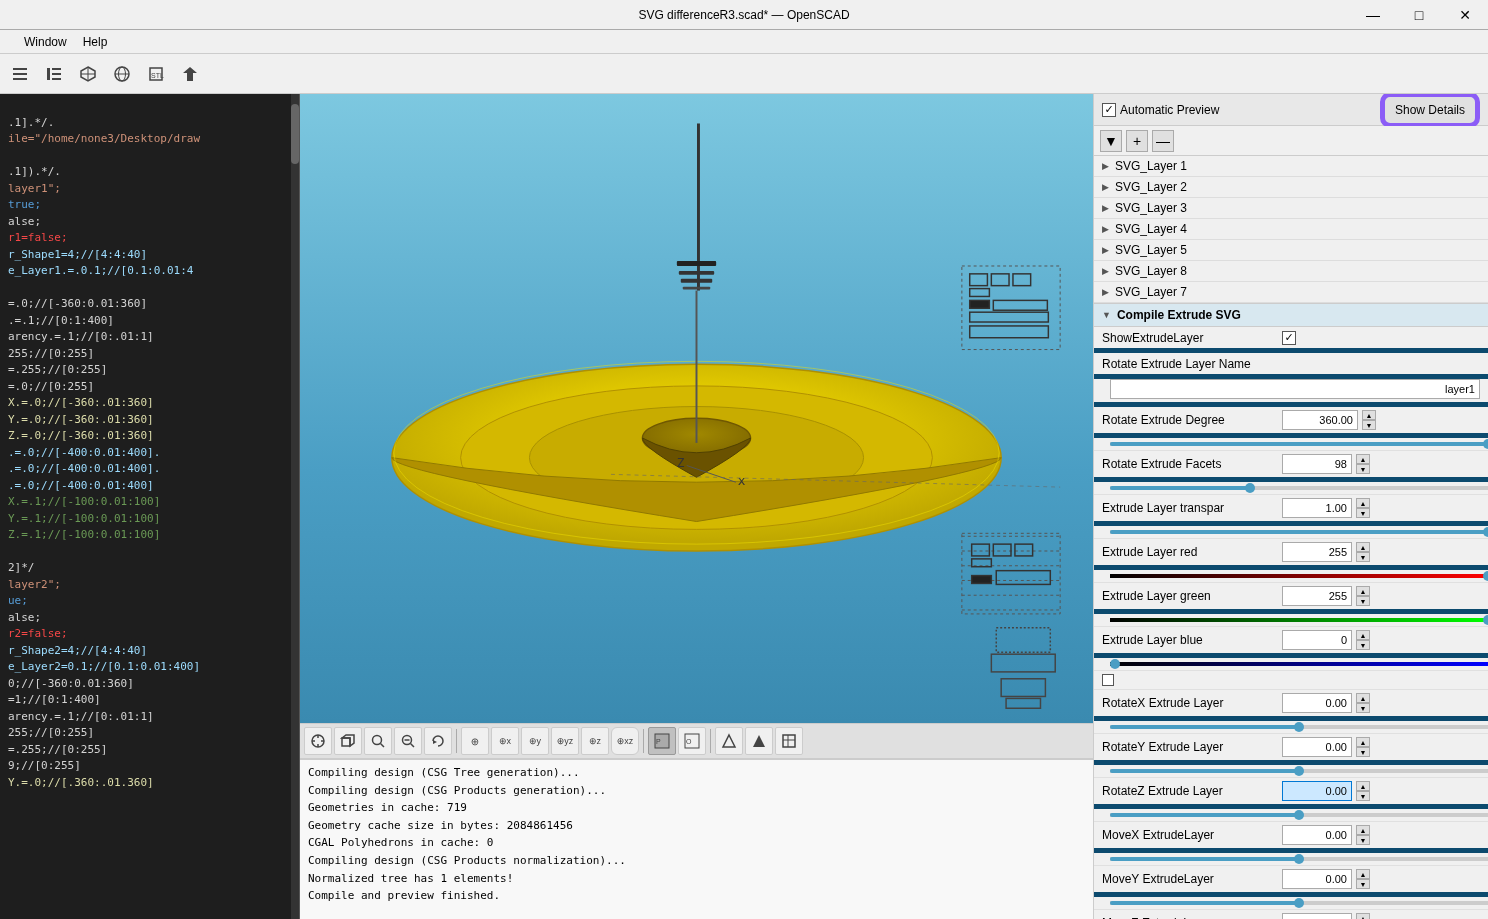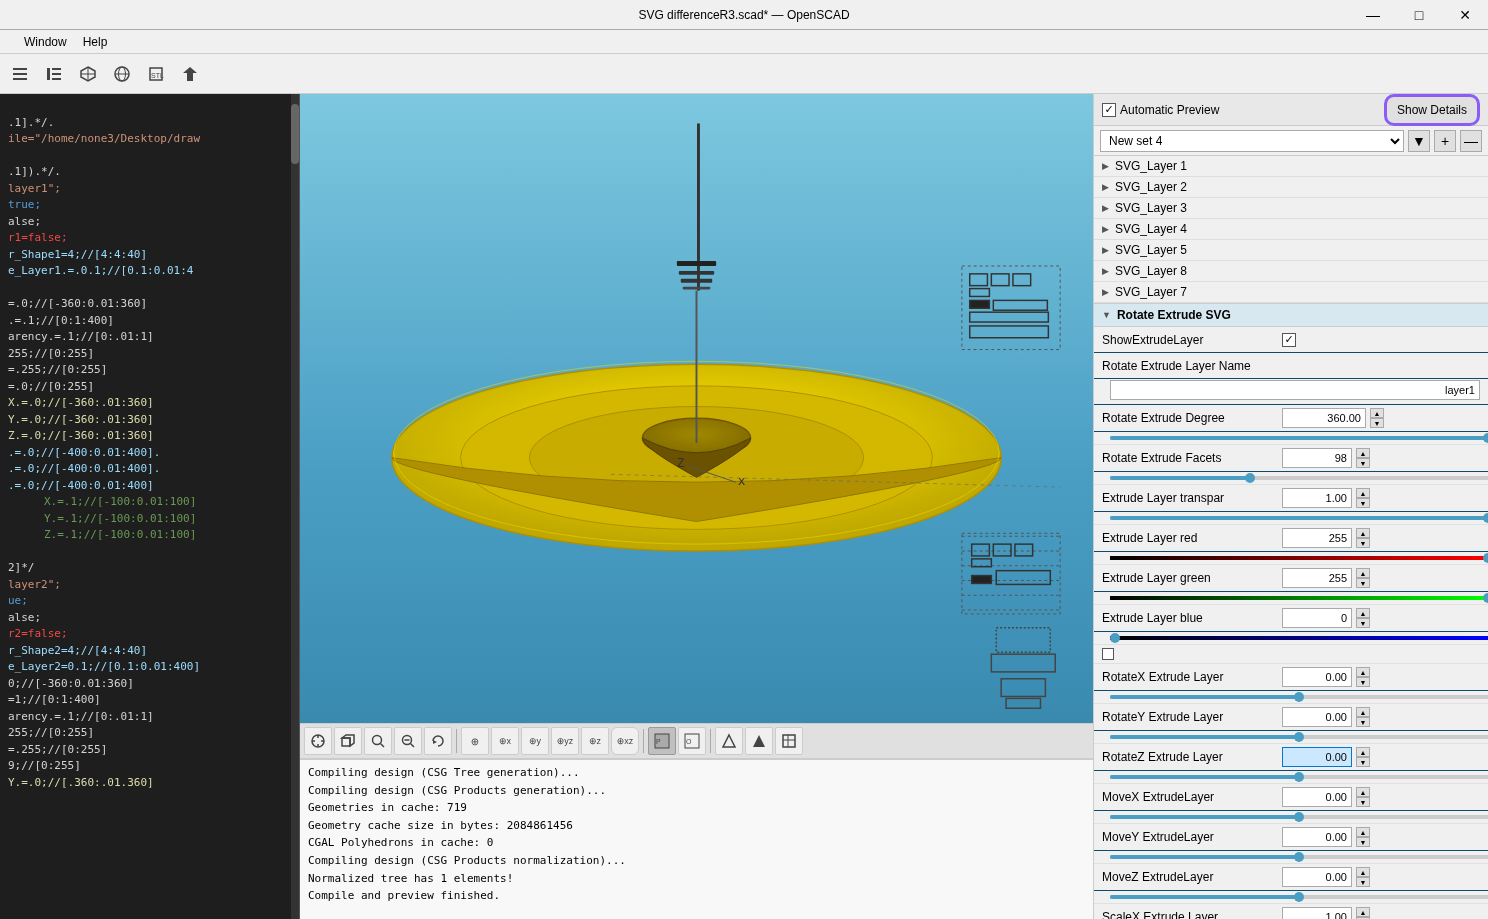--- a/index.html
+++ b/index.html
@@ -202,21 +202,21 @@
       background: #fff;
       display: flex;
       align-items: center;
       justify-content: center;
       font-size: 11px;
       cursor: pointer;
     }
     .show-details-btn {
       margin-left: auto;
       padding: 6px 10px;
-      border: 3px solid #8b5cf6;
+      border: 5px solid #8b5cf6;
       background: #e0e0e0;
       cursor: pointer;
       font-size: 12px;
       border-radius: 10px;
     }
 
     
     #newset-bar {
       display: flex;
       align-items: center;
@@ -265,21 +265,21 @@
     
     #properties-panel {
       flex: 1;
       overflow-y: auto;
       background: #f0f0f0;
     }
     .prop-row {
       display: flex;
       align-items: center;
       padding: 3px 8px;
-      border-bottom: 1px solid #0c4a6e;
+      border-bottom: 5px solid #0c4a6e;
       min-height: 26px;
     }
     .prop-label {
       flex: 0 0 180px;
       font-size: 12px;
       color: #000;
     }
     .prop-value-area {
       flex: 1;
       display: flex;
@@ -355,21 +355,21 @@
       border-bottom: 1px solid #ccc;
       display: flex;
       align-items: center;
       gap: 6px;
       font-size: 12px;
     }
 
     
     .code-blue { color: #569cd6; }
     .code-yellow { color: #dcdcaa; }
-    .code-green { color: #6a9955; margin-left: 36px; }
+    .code-green { color: #6a9955; }
     .code-orange { color: #ce9178; }
     .code-red { color: #f44747; margin-top: 28px; }
     .code-white { color: #d4d4d4; }
     .code-cyan { color: #9cdcfe; }
 
     
     ::-webkit-scrollbar { width: 8px; }
     ::-webkit-scrollbar-track { background: #e0e0e0; }
     ::-webkit-scrollbar-thumb { background: #aaa; border-radius: 4px; }
 
@@ -658,23 +658,20 @@
 
     <div id="auto-preview-bar">
       <div id="auto-preview-check">
         <div class="checkbox-mark">✓</div>
         <span>Automatic Preview</span>
       </div>
       <button class="show-details-btn">Show Details</button>
     </div>
 
     <div id="newset-bar">
-      <select id="newset-select">
-        <option>New set 4</option>
-      </select>
       <div class="newset-btn">▼</div>
       <div class="newset-btn">+</div>
       <div class="newset-btn">—</div>
     </div>
 
     <div id="layer-list">
       <div class="layer-item">
         <span class="layer-arrow">▶</span>
         <span>SVG_Layer 1</span>
       </div>
@@ -699,21 +696,21 @@
         <span>SVG_Layer 8</span>
       </div>
       <div class="layer-item">
         <span class="layer-arrow">▶</span>
         <span>SVG_Layer 7</span>
       </div>
     </div>
 
     <div class="section-header">
       <span class="layer-arrow">▼</span>
-      <span>Rotate Extrude SVG</span>
+      <span>Compile Extrude SVG</span>
     </div>
 
     <div id="properties-panel">
 
       <div class="prop-row">
         <span class="prop-label">ShowExtrudeLayer</span>
         <div class="prop-value-area">
           <div class="checkbox-mark">✓</div>
         </div>
       </div>
@@ -721,21 +718,21 @@
       <div class="prop-row">
         <span class="prop-label">Rotate Extrude Layer Name</span>
       </div>
       <div class="prop-row" style="padding-top:0;align-items:center;">
         <input class="prop-input" style="flex: 1 1 0%; margin-left: 8px;" value="layer1">
       </div>
 
       <div class="prop-row">
         <span class="prop-label">Rotate Extrude Degree</span>
         <div class="prop-value-area">
-          <input class="prop-input" style="width: 84px; flex: 0 0 auto; padding-left: 24px;" value="360.00">
+          <input class="prop-input" style="width: 76px; flex: 0 0 auto; padding-left: 24px;" value="360.00">
           <div class="prop-spinner">
             <div class="spin-up">▲</div>
             <div class="spin-down">▼</div>
           </div>
         </div>
       </div>
       <div class="prop-slider-row">
         <div class="prop-slider">
           <div class="slider-track" style="width:100%;"></div>
           <div class="slider-thumb" style="left:calc(100% - 5px);"></div>

